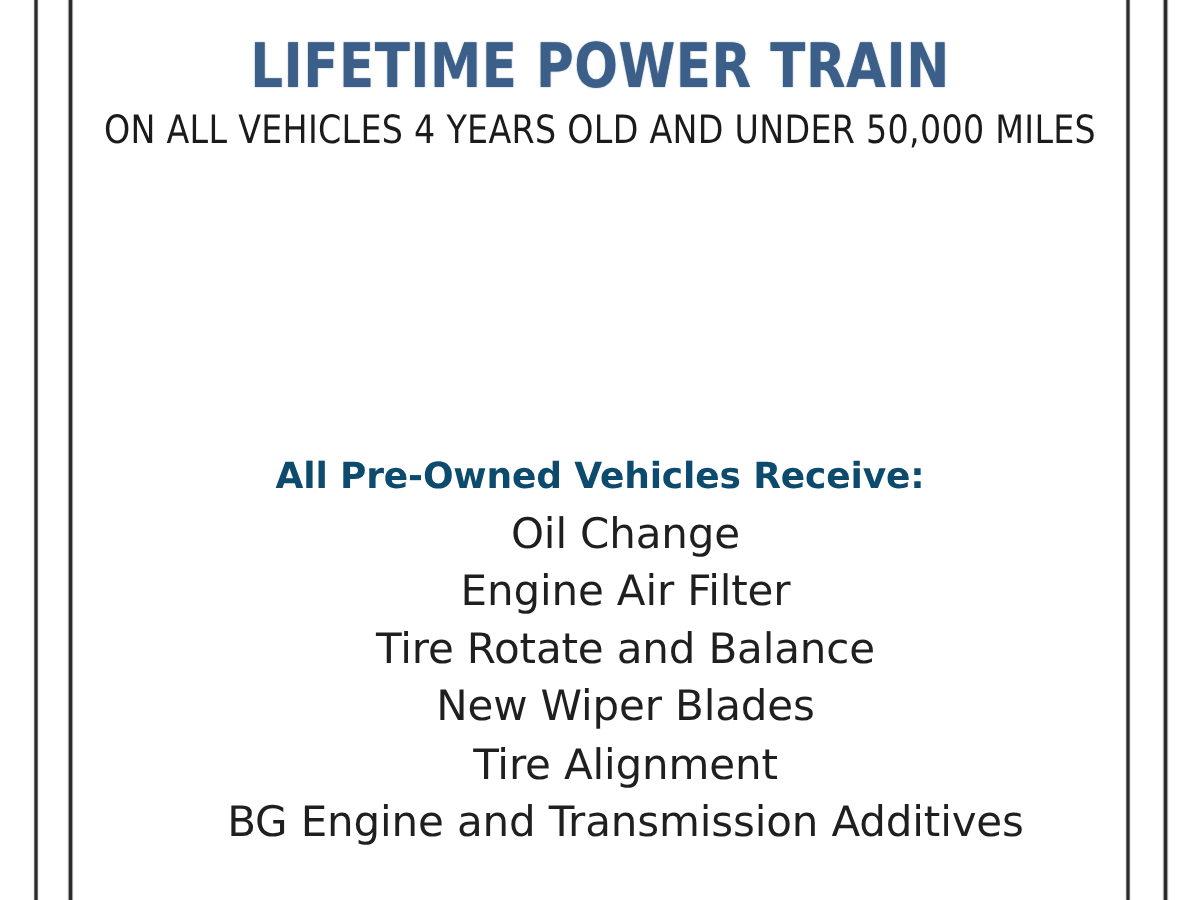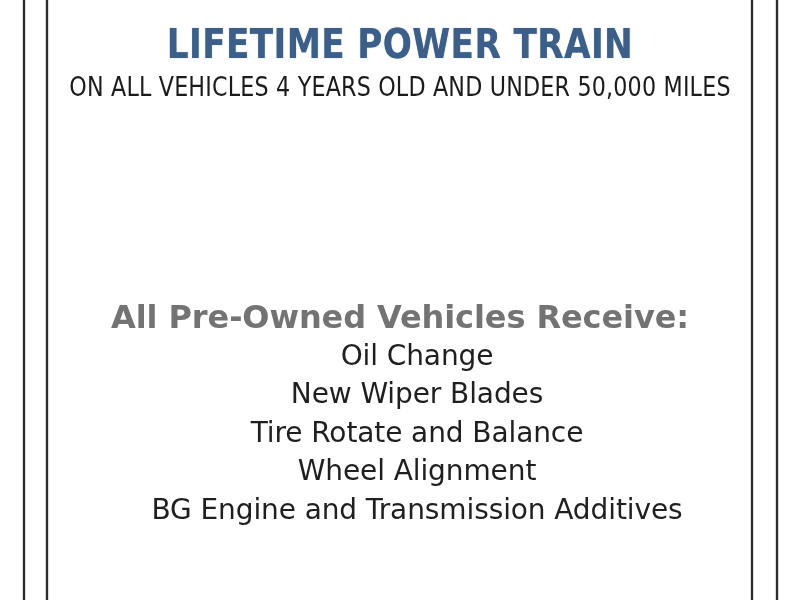--- a/index.html
+++ b/index.html
@@ -79,24 +79,24 @@
   .block-two .subline { font-size: 25px; margin-top: 8px; }
 
   
   #services {
     position: absolute;
     left: 0;
     width: 702px;
     top: 298px;
   }
   .services-heading {
-    color: #737373;
+    color: #0c4a6e;
     font-family: "DejaVu Sans", "Liberation Sans", sans-serif;
     font-weight: bold;
-    font-size: 32px;
+    font-size: 24px;
     line-height: 38.5px;
     letter-spacing: -0.1px;
     white-space: nowrap;
   }
   .service-item {
     color: #1f1f1f;
     font-family: "DejaVu Sans", "Liberation Sans", sans-serif;
     font-weight: normal;
     font-size: 28px;
     line-height: 38.5px;
@@ -119,20 +119,21 @@
 
     <div class="block-one">
       <div class="headline">LIFETIME POWER TRAIN</div>
       <div class="subline">ON ALL VEHICLES 4 YEARS OLD AND UNDER 50,000 MILES</div>
     </div>
 
 
     <div id="services">
       <div class="services-heading">All Pre-Owned Vehicles Receive:</div>
       <div class="service-item">Oil Change</div>
+      <div class="service-item">Engine Air Filter</div>
+      <div class="service-item">Tire Rotate and Balance</div>
       <div class="service-item">New Wiper Blades</div>
-      <div class="service-item">Tire Rotate and Balance</div>
-      <div class="service-item">Wheel Alignment</div>
+      <div class="service-item">Tire Alignment</div>
       <div class="service-item">BG Engine and Transmission Additives</div>
     </div>
 
   </div>
 </div>
 
 </body></html>

